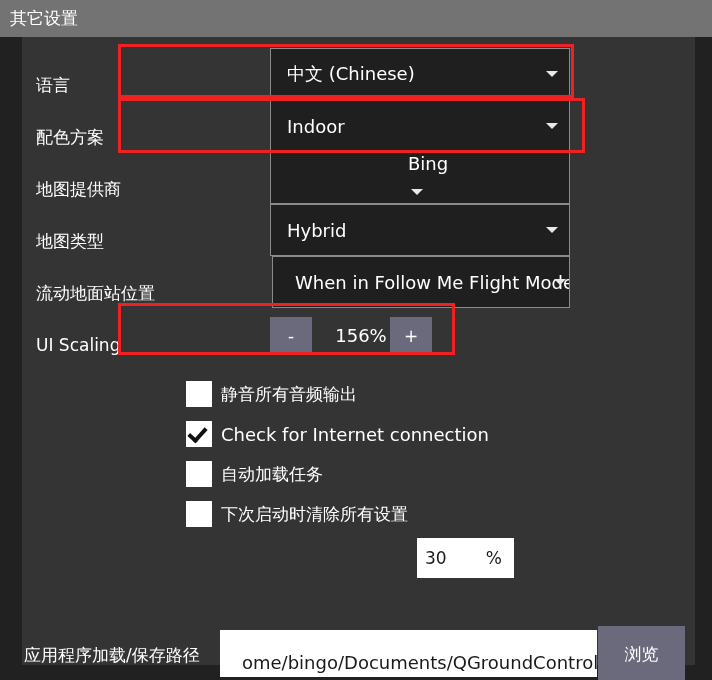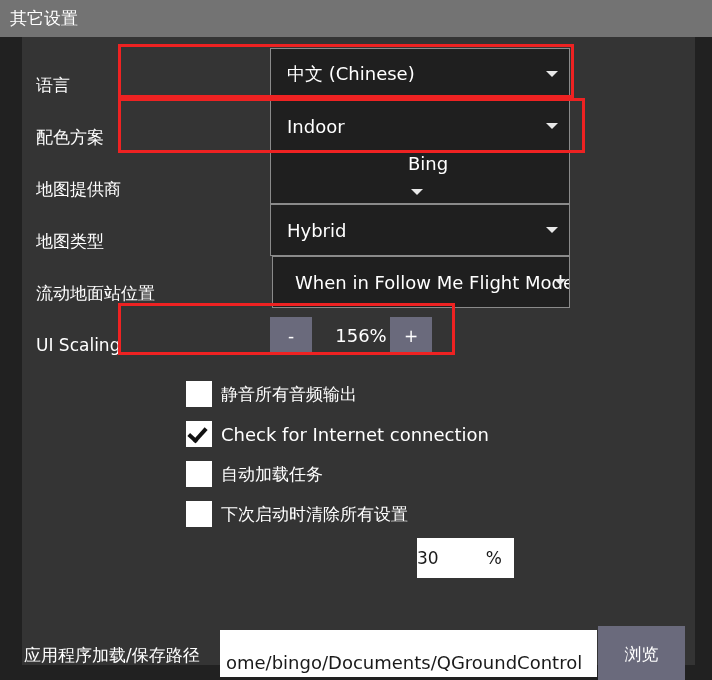--- a/index.html
+++ b/index.html
@@ -156,20 +156,21 @@
     background: #ffffff;
     color: #1a1a1a;
     font-size: 17px;
     display: flex;
     align-items: center;
     box-sizing: border-box;
     overflow: hidden;
     white-space: nowrap;
   }
   .txt-field .val {
+    padding-left: 8px;
   }
   .txt-field .suffix {
     margin-left: auto;
     padding-right: 12px;
   }
 
   
   .path-label {
     position: absolute;
     font-size: 17px;
@@ -181,21 +182,21 @@
     background: #ffffff;
     color: #1a1a1a;
     font-size: 18px;
     display: flex;
     align-items: center;
     overflow: hidden;
     white-space: nowrap;
     box-sizing: border-box;
   }
   .path-input .val {
-    padding-left: 6px;
+    padding-left: 22px;
     margin-top: 18px;
   }
   .browse-btn {
     position: absolute;
     background: #6a6a7c;
     display: flex;
     align-items: center;
     justify-content: center;
     font-size: 17px;
     color: #ffffff;

